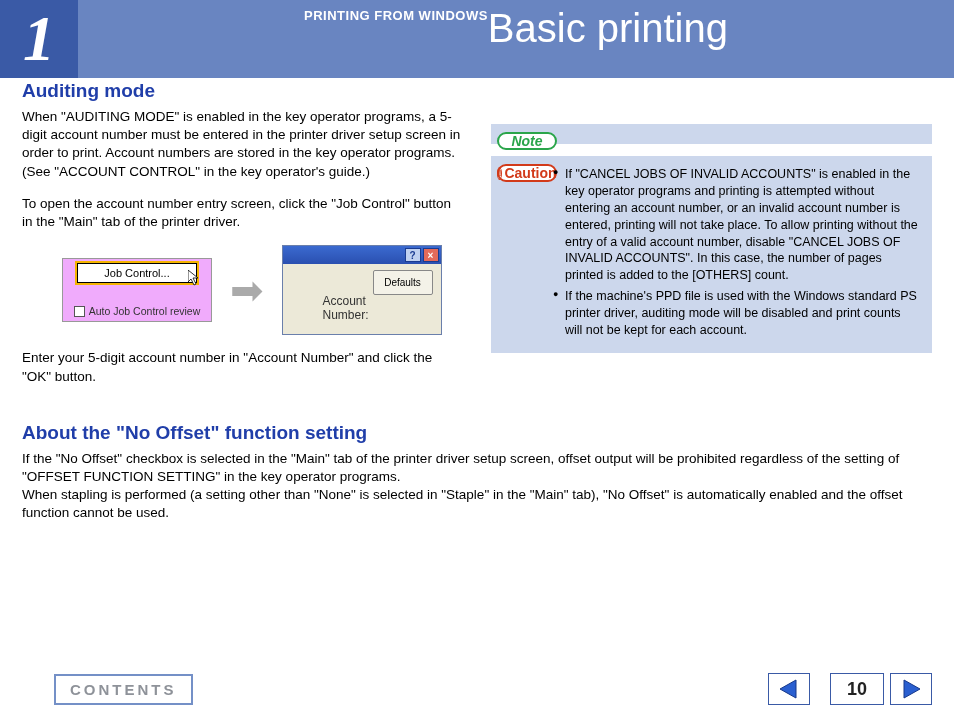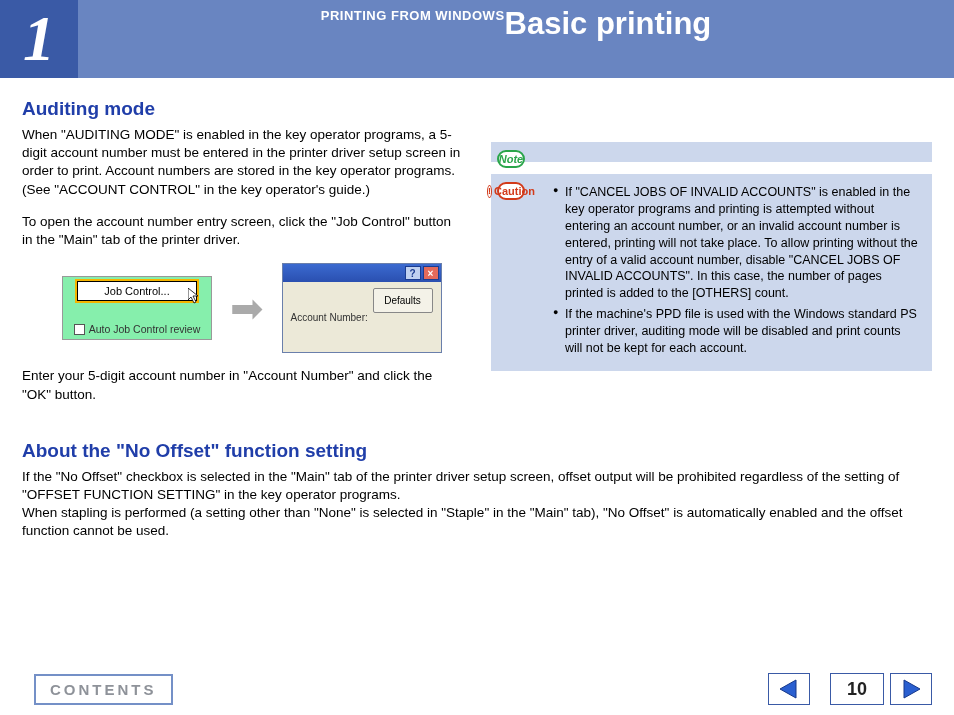--- a/index.html
+++ b/index.html
@@ -37,34 +37,34 @@
     display: flex;
     flex-direction: row;
     justify-content: center;
   }
   .header-super {
     font-size: 13px;
     font-weight: bold;
     letter-spacing: 0.5px;
   }
   .header-title {
-    font-size: 31px;
-    font-weight: bold;
+    font-size: 40px;
+    font-weight: normal;
     line-height: 1;
   }
   .header-part {
     padding-right: 22px;
     display: flex;
     align-items: flex-end;
     font-size: 30px;
     font-weight: bold;
     padding-bottom: 10px;
   }
   .content {
-    padding: 20px 22px 0 22px;
+    padding: 2px 22px 0 22px;
   }
   .two-col {
     display: flex;
     gap: 28px;
   }
   .left-col { flex: 1 1 0; }
   .right-col { flex: 1 1 0; display:flex; flex-direction:column; gap:12px; }
   .section-heading {
     color: #203ea9;
     font-size: 19px;
@@ -79,21 +79,21 @@
   }
   .diagram-row {
     display: flex;
     align-items: center;
     gap: 18px;
     margin: 6px 0 14px 40px;
   }
   .dlg-left {
     width: 150px;
     height: 64px;
-    background: #86efac;
+    background: #f0abfc;
     border: 1px solid #999;
     display:flex;
     flex-direction:column;
     align-items:center;
     justify-content:center;
     gap:22px;
     position:relative;
   }
   .btn-jobcontrol {
     width: 120px;
@@ -138,35 +138,35 @@
     background: linear-gradient(#3b6ad0,#2a4fb0);
     display:flex; justify-content:flex-end; align-items:center;
     padding:0 2px; gap:2px;
   }
   .tb-btn { width:16px;height:14px; background:#bfd0f0; border:1px solid #1a3b90; font-size:10px; display:flex;align-items:center;justify-content:center;color:#1a3b90;font-weight:bold;}
   .tb-close { background:#e36a5a; color:#fff;}
   .dlg-body { flex:1; padding:6px 8px; }
   .dlg-defaults-btn {
     float:right; width:60px;height:25px;border:1px solid #888;background:#f4f2e8;font-size:10px;display:flex;align-items:center;justify-content:center;border-radius:2px;
   }
-  .dlg-label { font-size:10px; color:#333; margin-top:24px;}
+  .dlg-label { font-size:12px; color:#333; margin-top:24px;margin-left:32px;}
   .callout {
     background:#ccd7ec;
     padding:10px 12px 10px 62px;
     position:relative;
     font-size:12.5px;
     line-height:1.35;
   }
   .callout-badge {
     position:absolute; left:6px; top:8px;
-    width:28px; height:18px;
+    width:60px; height:18px;
     border-radius:9px;
     background:#fff;
     display:flex;align-items:center;justify-content:center;
-    font-size:11px;
+    font-size:14px;
     font-style:italic;
     font-weight:bold;
   }
   .badge-note { border:2px solid #2aa54a; color:#2aa54a;}
   .badge-caution { border:2px solid #d23a1a; color:#d23a1a; font-style:normal;}
   .badge-caution::before {
     content:"!";
     width:11px;height:11px;border:1.5px solid #d23a1a;border-radius:50%;
     display:inline-flex;align-items:center;justify-content:center;
     margin-right:2px;font-size:9px;
@@ -174,21 +174,21 @@
   .bullet-list { list-style:none; }
   .bullet-list li { position:relative; padding-left:12px; margin-bottom:4px;}
   .bullet-list li::before { content:"●"; position:absolute; left:0; top:0; font-size:9px;}
   .section-2 { margin-top: 22px; }
   .footer {
     position:absolute;
     left:0; right:0; bottom:0;
     height:44px;
     display:flex;
     align-items:center;
-    padding:0 22px 8px 34px;
+    padding:0 22px 8px 54px;
   }
   .contents-btn {
     border:2px solid #7490c7;
     padding:5px 14px;
     color:#8e9299;
     font-weight:bold;
     letter-spacing:3px;
     font-size:15px;
     background:#fff;
   }

